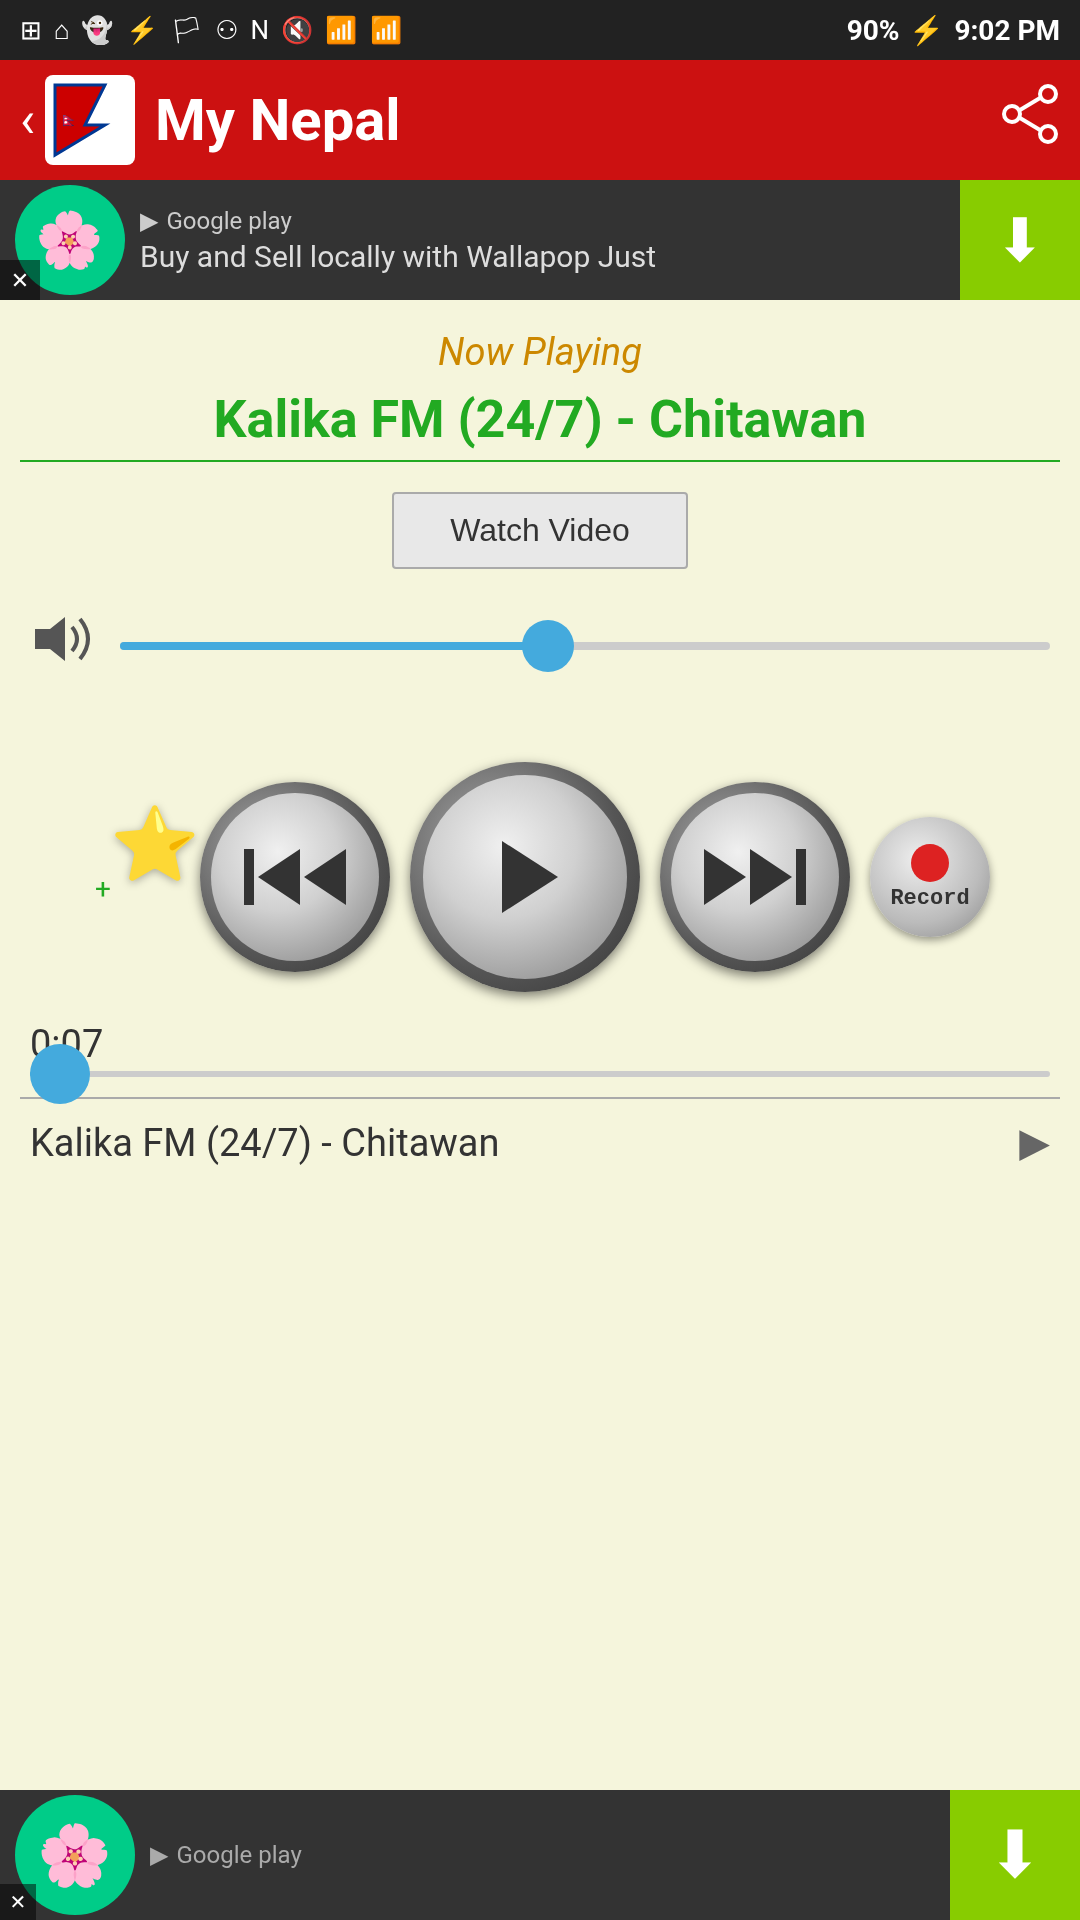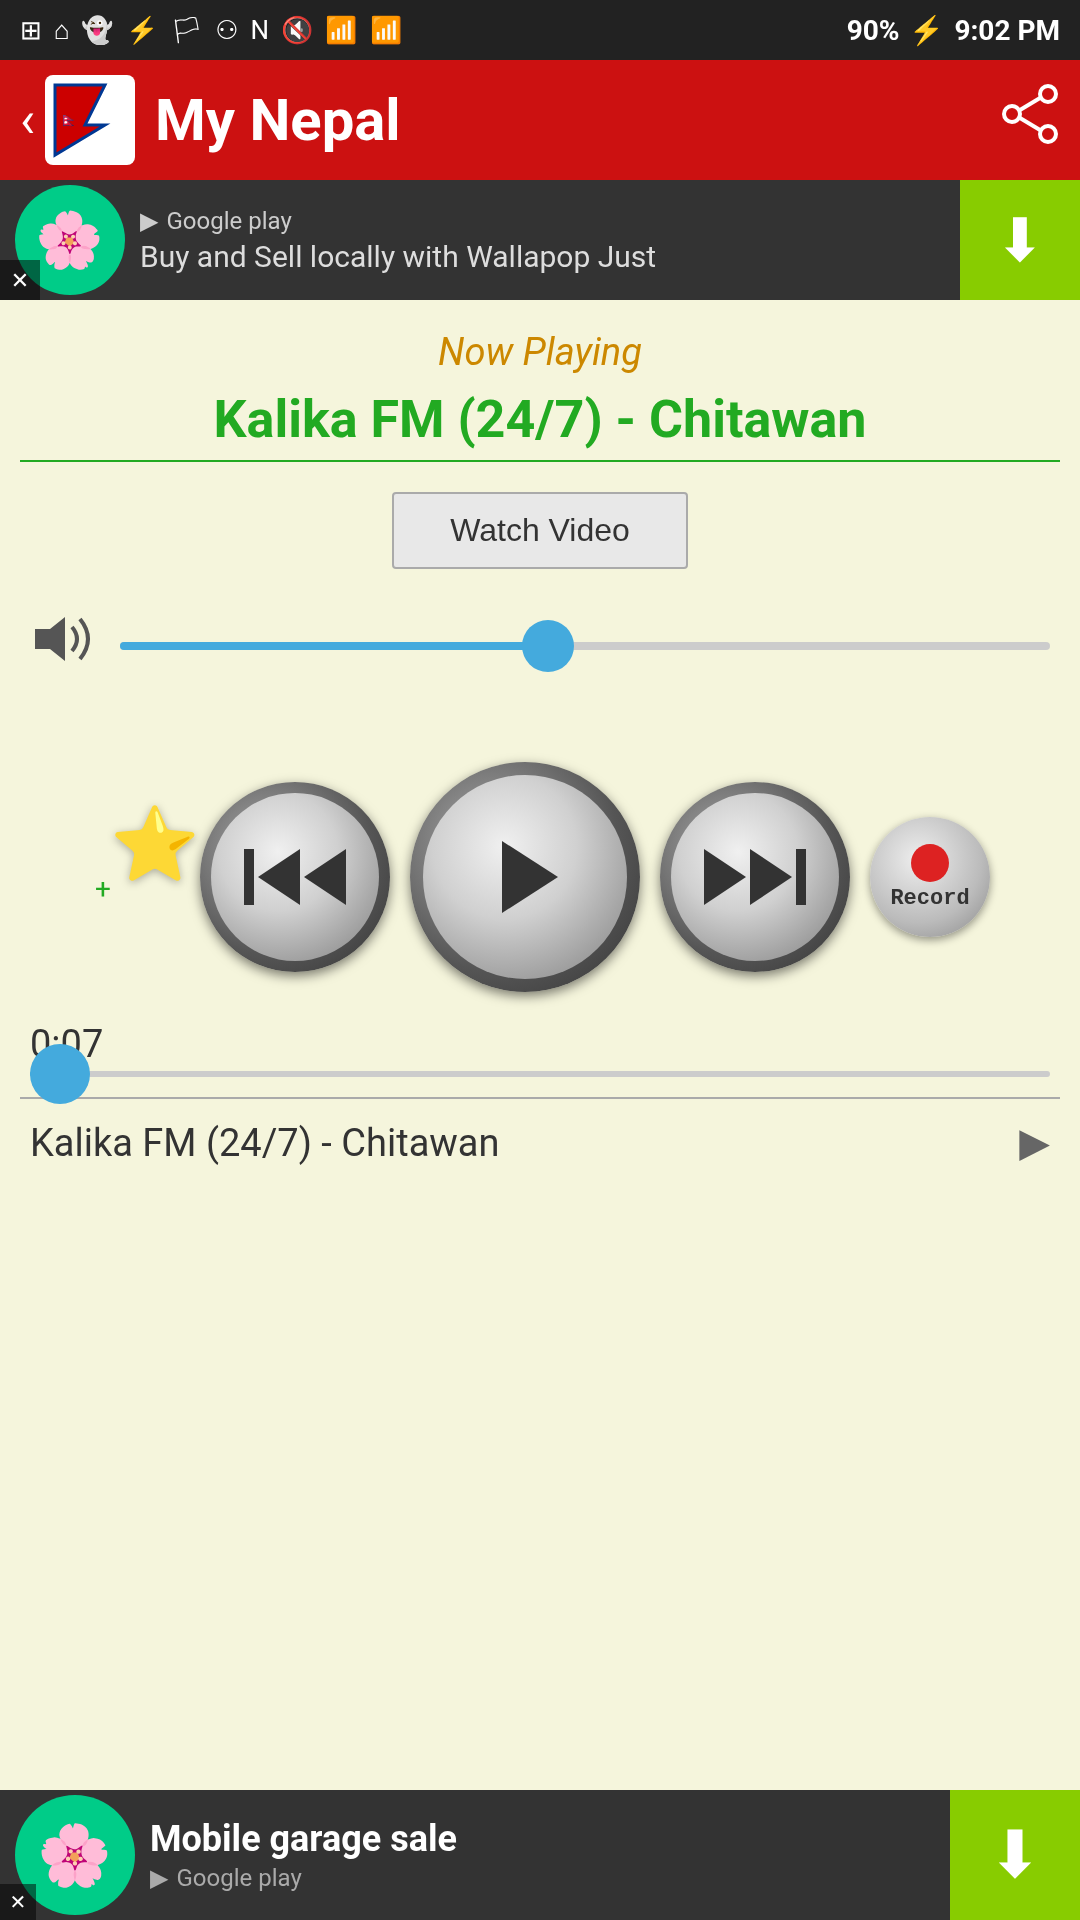--- a/index.html
+++ b/index.html
@@ -638,21 +638,20 @@
     <span class="track-arrow">▶</span>
   </div>
 
 </div>
 
 <div class="bottom-ad">
   <div class="bottom-ad-icon">
     <span style="font-size:60px;">🌸</span>
   </div>
   <div class="bottom-ad-content">
-    <div class="bottom-ad-title">Mobile garage sale</div>
     <div class="bottom-ad-sub">
       <span>▶</span>
       <span>Google play</span>
     </div>
   </div>
   <div class="bottom-ad-download">
     <span style="font-size:65px; color:white;">⬇</span>
   </div>
   <div class="bottom-ad-close">✕</div>
 </div>

